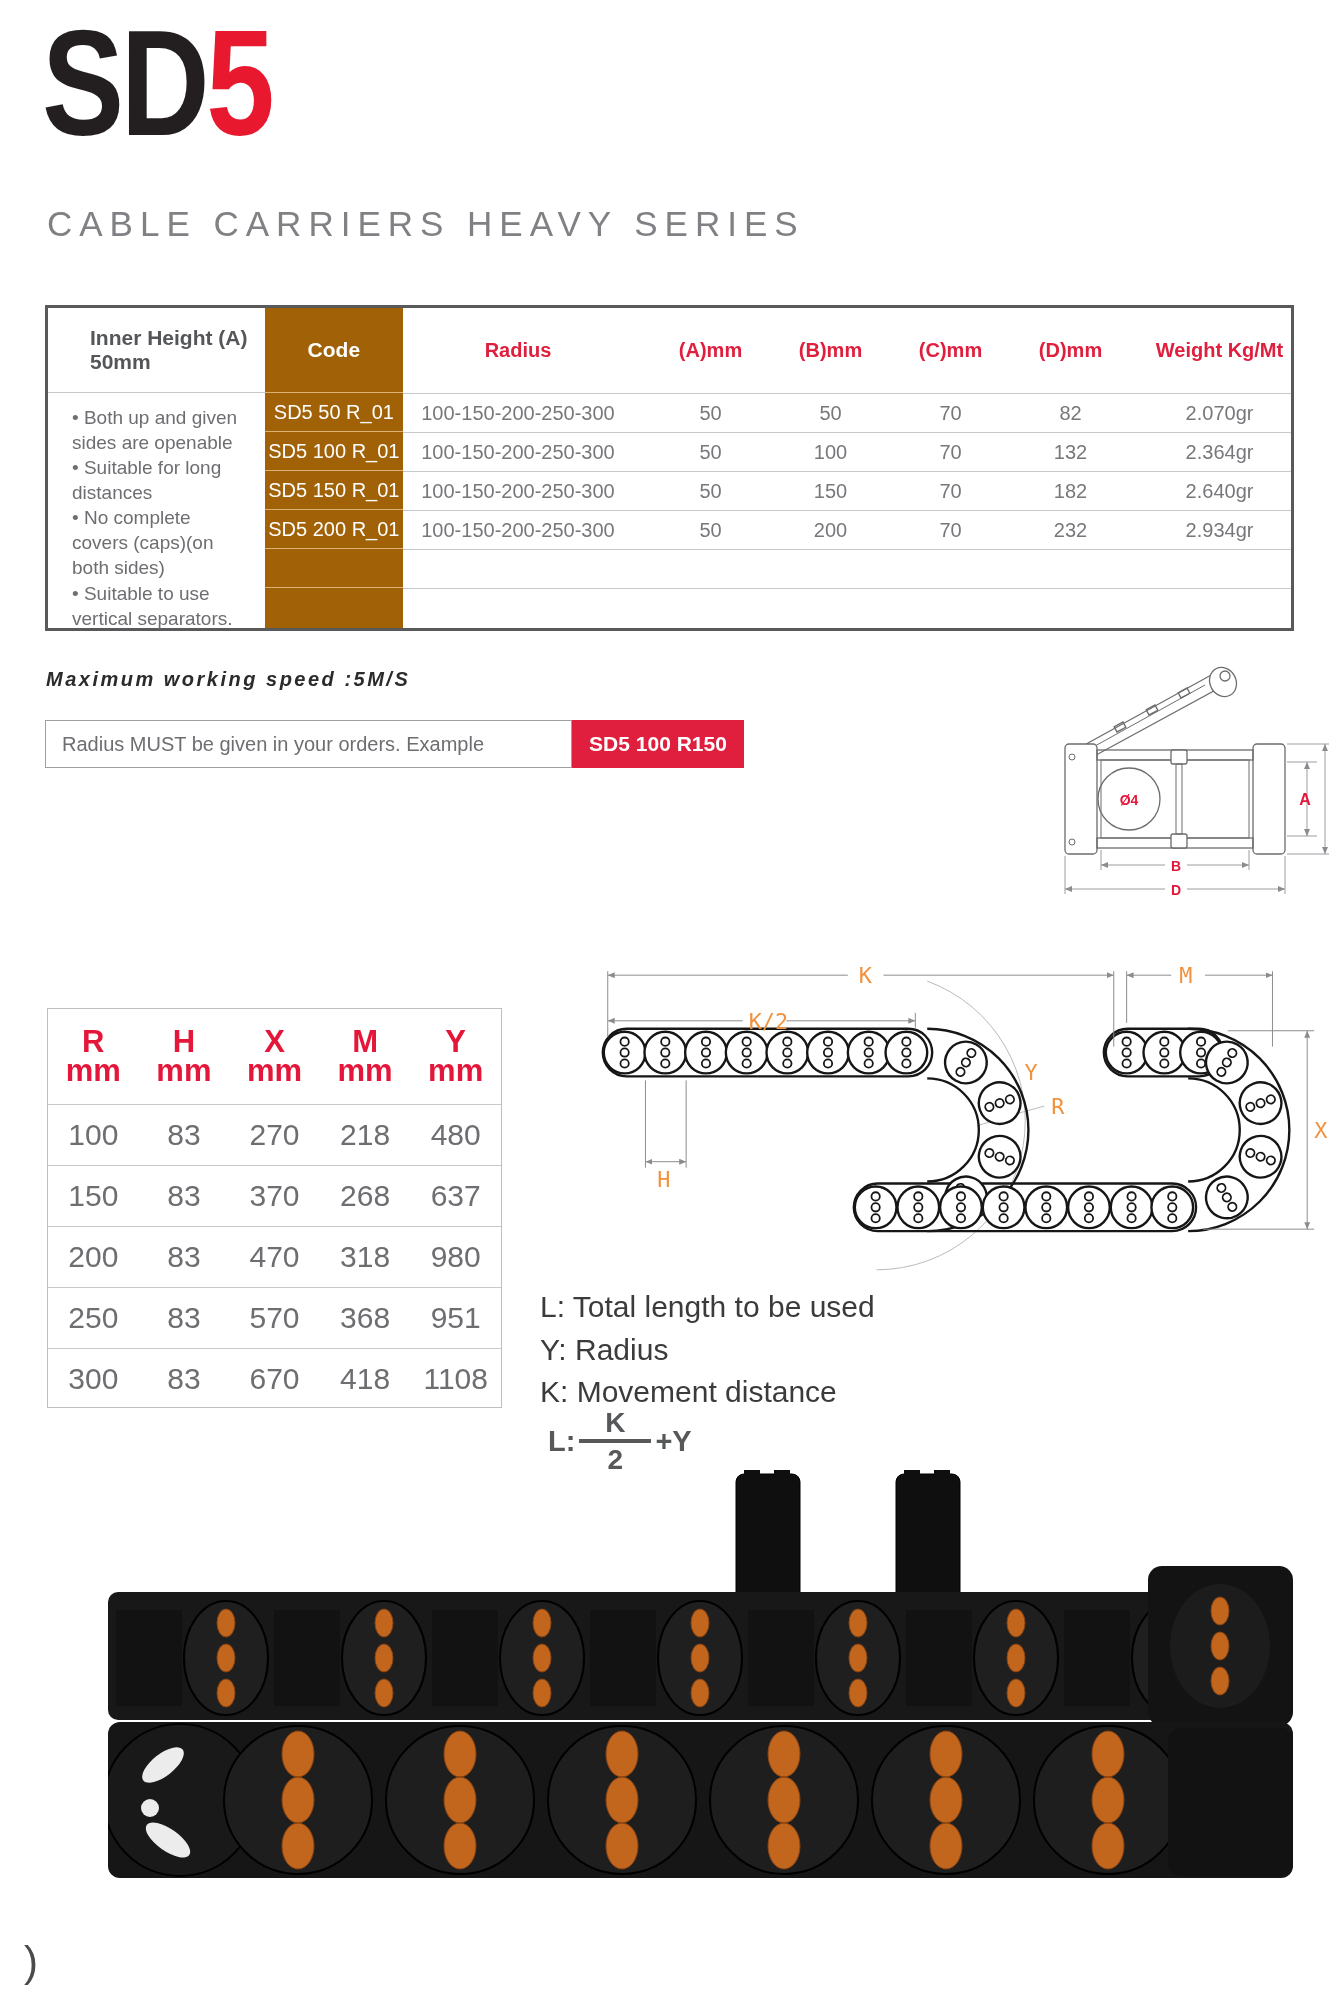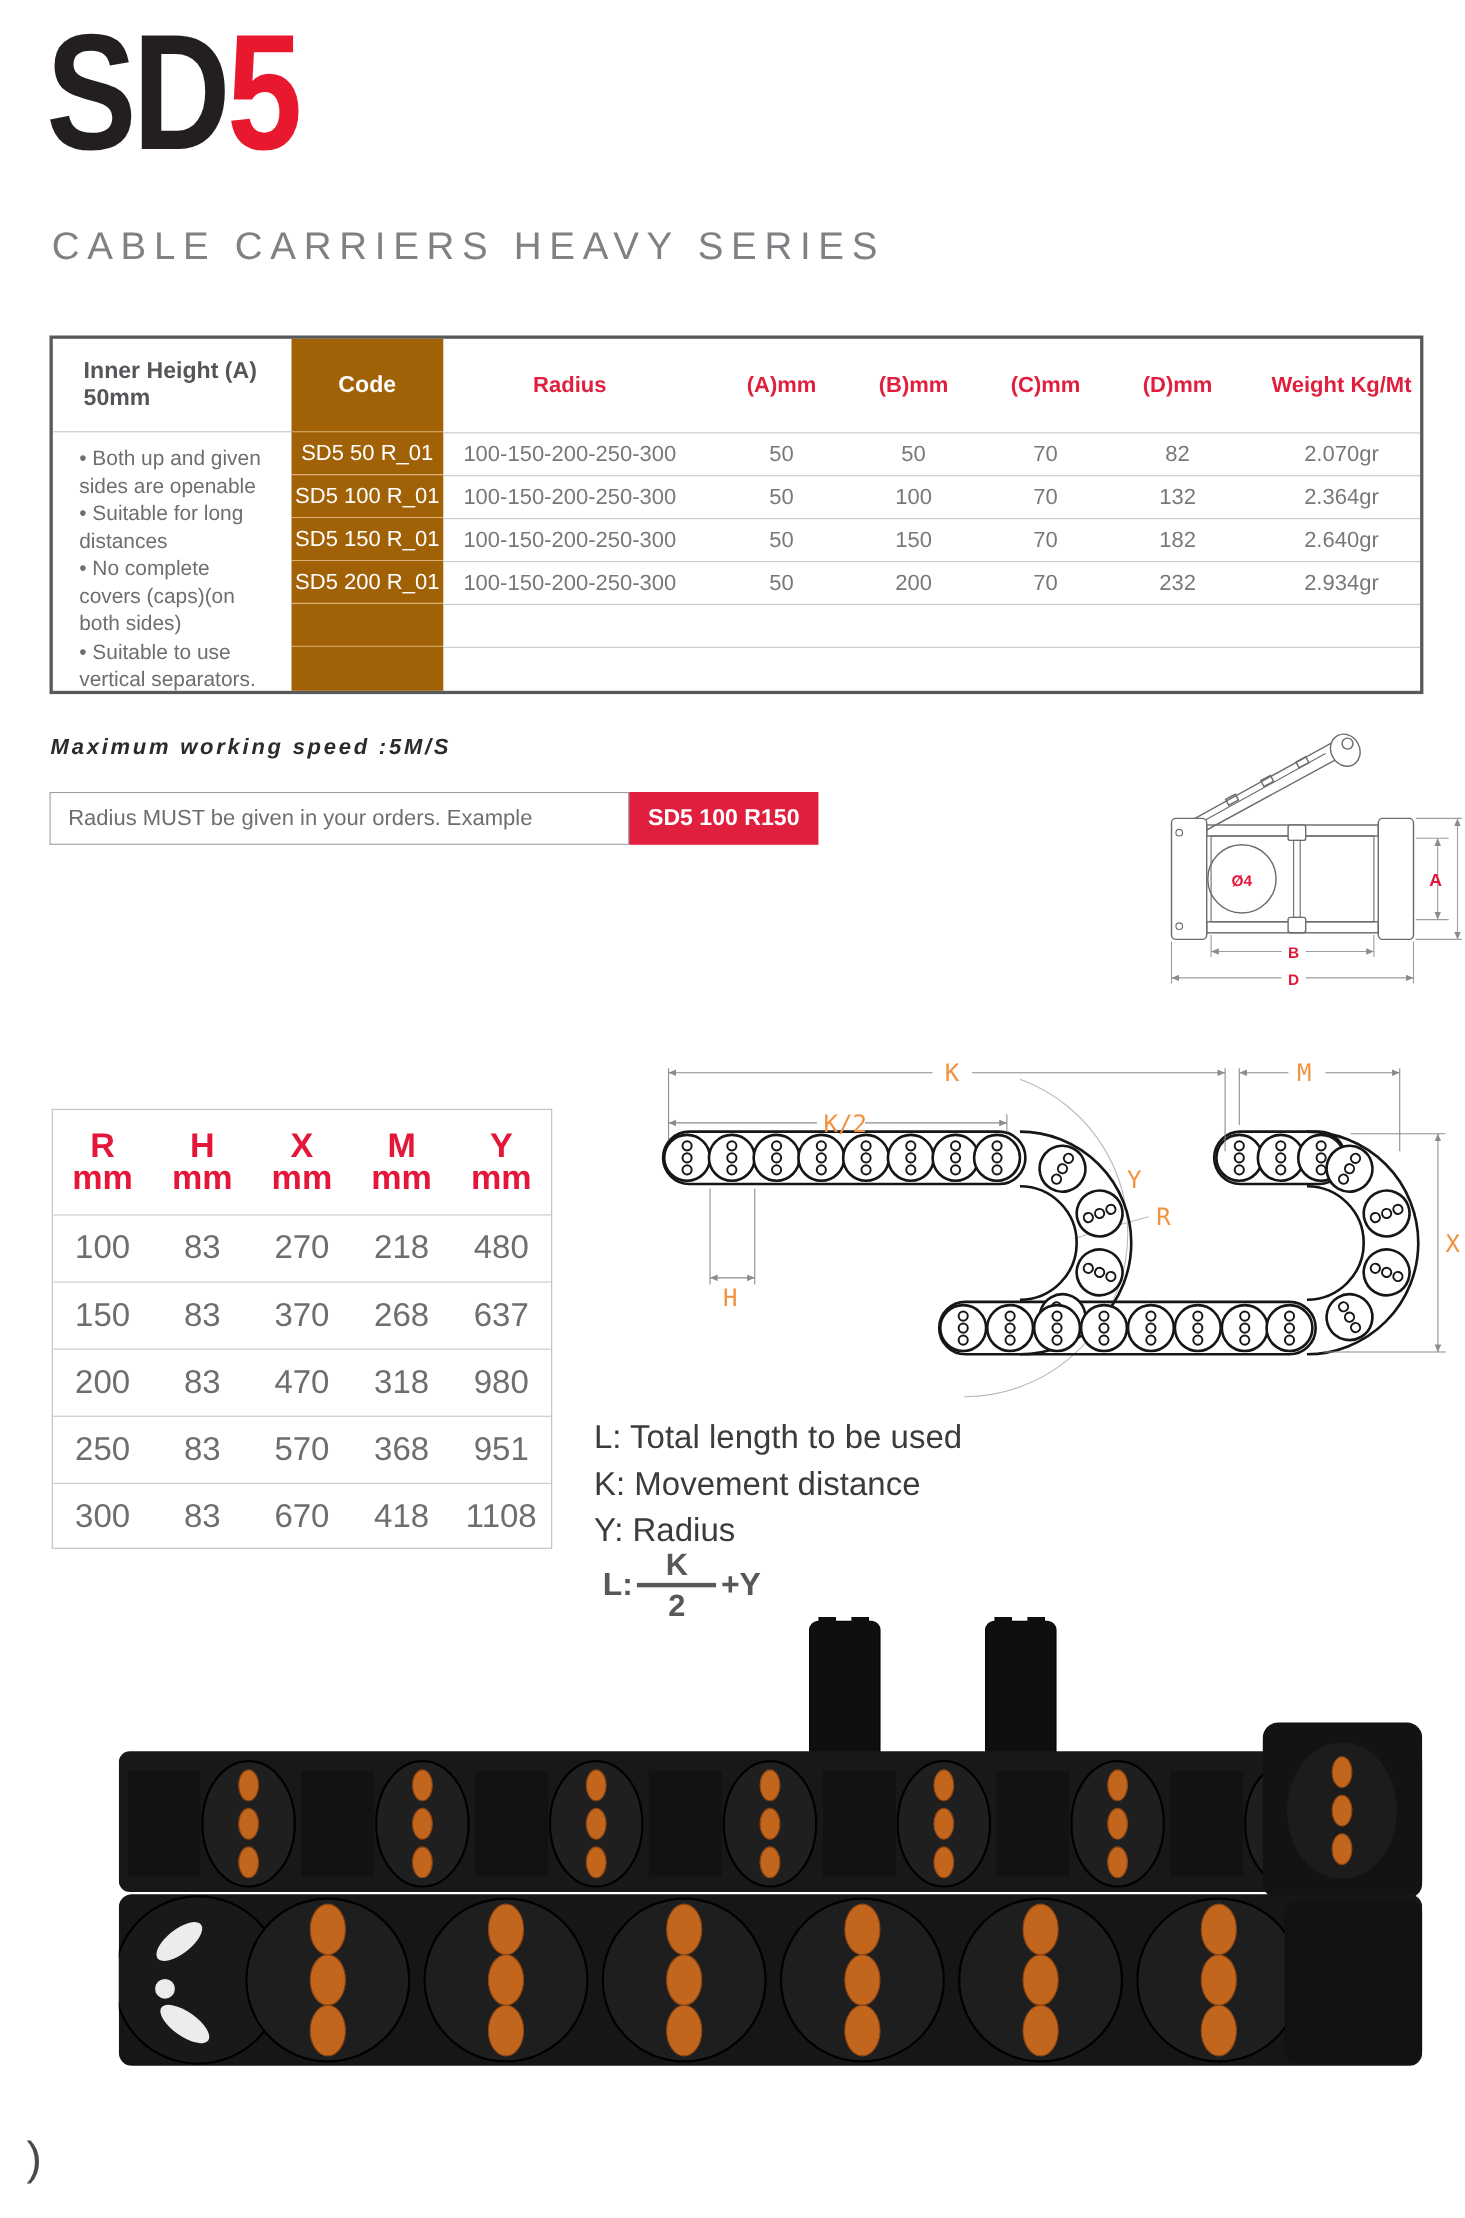--- a/index.html
+++ b/index.html
@@ -12,21 +12,21 @@
   .title .t-black{color:#231f20;}
   .title .t-red{color:#e8182f;}
   .subtitle{position:absolute;left:47px;top:204px;font-size:35px;color:#7f8184;
             letter-spacing:7px;font-weight:400;}
 
   
   .spec-table{position:absolute;left:45px;top:305px;width:1243px;height:320px;
               border:3px solid #58595b;display:flex;}
   .info-col{width:340px;box-sizing:border-box;}
   .info-head{height:85px;box-sizing:border-box;border-bottom:1px solid #c7c8ca;
-             display:flex;align-items:center;padding-left:28px;
+             display:flex;align-items:center;padding-left:42px;
              font-size:21px;font-weight:bold;color:#55565a;}
   .info-body{padding:12px 18px 0 24px;font-size:19px;color:#6d6e71;line-height:1.32;}
   .code-col{width:217px;background:#a16207;color:#fff;text-align:center;}
   .code-head{height:85px;box-sizing:border-box;display:flex;align-items:center;justify-content:center;
              font-size:21px;font-weight:bold;border-bottom:1px solid rgba(250,220,180,.65);}
   .code-cell{height:39px;box-sizing:border-box;display:flex;align-items:center;justify-content:center;
              font-size:20px;border-bottom:1px solid rgba(250,220,180,.65);}
   .code-empty{height:39px;box-sizing:border-box;border-bottom:1px solid rgba(250,220,180,.65);}
   .code-empty.last{border-bottom:none;}
   .data-col{flex:1;}
@@ -345,22 +345,22 @@
     <text class="dimtext" x="172" y="72">K/2</text>
     <text class="dimtext" x="606" y="26">M</text>
     <text class="dimtext" x="80" y="232">H</text>
     <text class="dimtext" x="450" y="124">Y</text>
     <text class="dimtext" x="477" y="158">R</text>
     <text class="dimtext" x="742" y="182">X</text>
   </svg>
 
   <div class="legend">
     <div>L: Total length to be used</div>
+    <div>Y: Radius</div>
     <div>K: Movement distance</div>
-    <div>Y: Radius</div>
   </div>
   <div class="formula">
     <span class="lhs">L:</span>
     <span class="frac">
       <span class="num">K</span>
       <span class="bar"></span>
       <span class="den">2</span>
     </span>
     <span class="rhs">+Y</span>
   </div>

